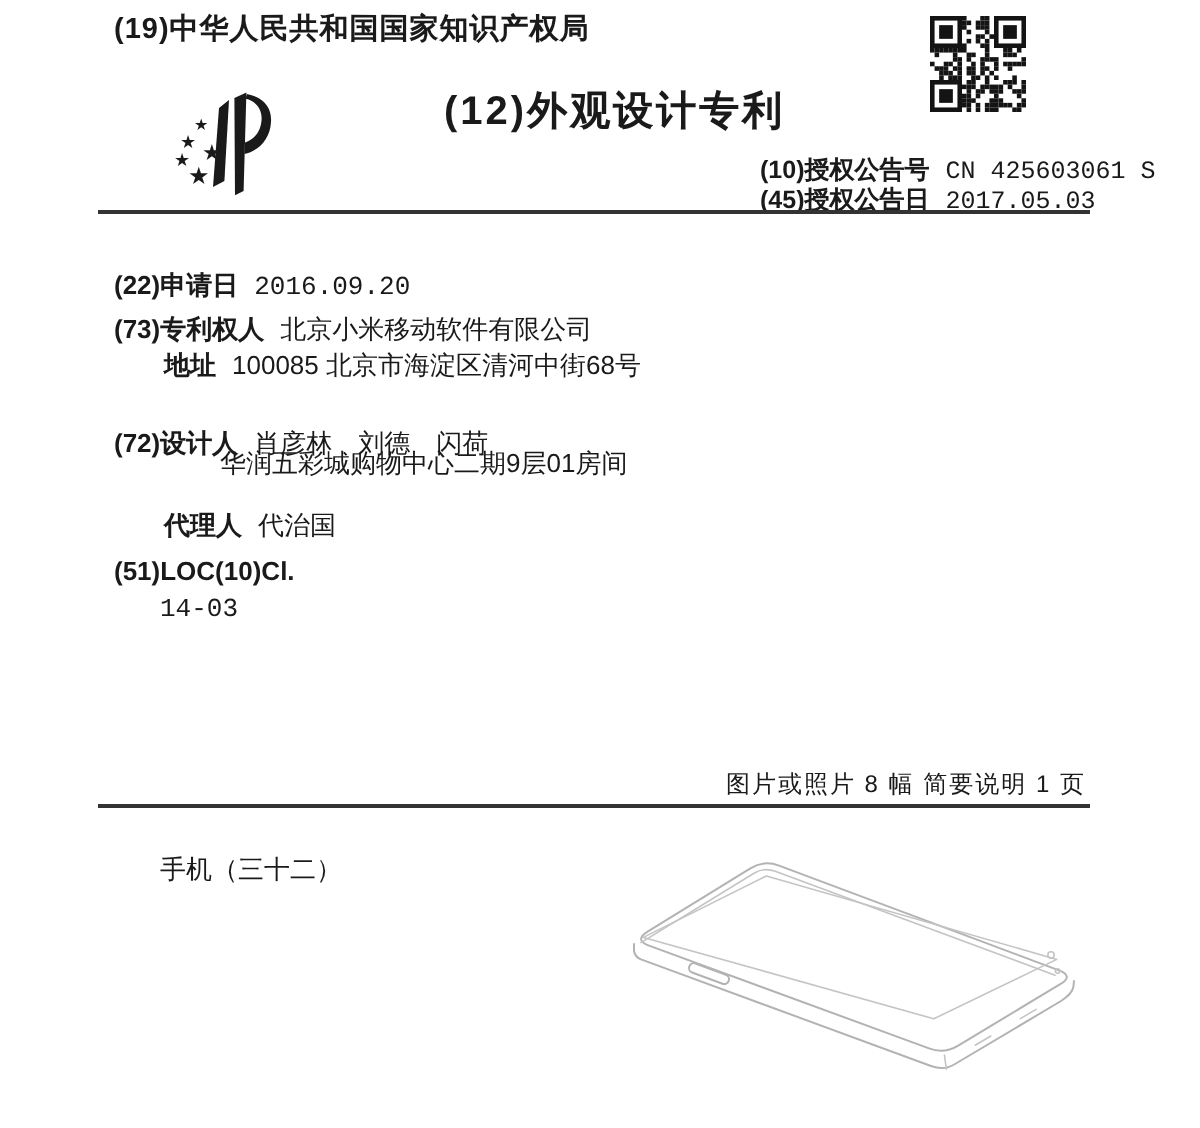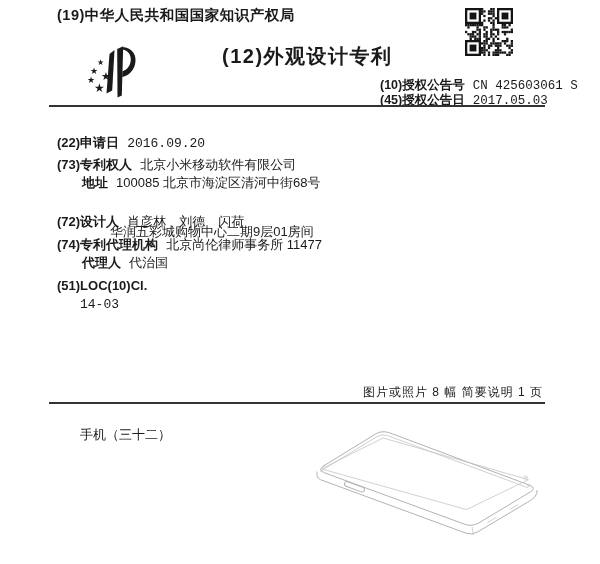--- a/index.html
+++ b/index.html
@@ -231,23 +231,20 @@
     <span class="b">地址</span><span class="val">100085 北京市海淀区清河中街68号</span>
   </div>
   <div class="t" style="left:110px; top:193px;margin-top:31px;">
     <span>华润五彩城购物中心二期9层01房间</span>
   </div>
 
   <div class="t" style="left:57px; top:214px;">
     <span class="b">(72)设计人</span><span class="val">肖彦林　刘德　闪荷</span>
   </div>
 
-  <div class="t" style="left:57px; top:237px;">
-    <span class="b">(74)专利代理机构</span><span class="val">北京尚伦律师事务所 11477</span>
-  </div>
   <div class="t" style="left:82px; top:255px;">
     <span class="b">代理人</span><span class="val">代治国</span>
   </div>
 
   <div class="t" style="left:57px; top:278px;">
     <span class="b">(51)LOC(10)Cl.</span>
   </div>
   <div class="t num" style="left:80px; top:297px;">14-03</div>
 
   <div class="t meta" style="left:auto;">图片或照片 8 幅  简要说明 1 页</div>

